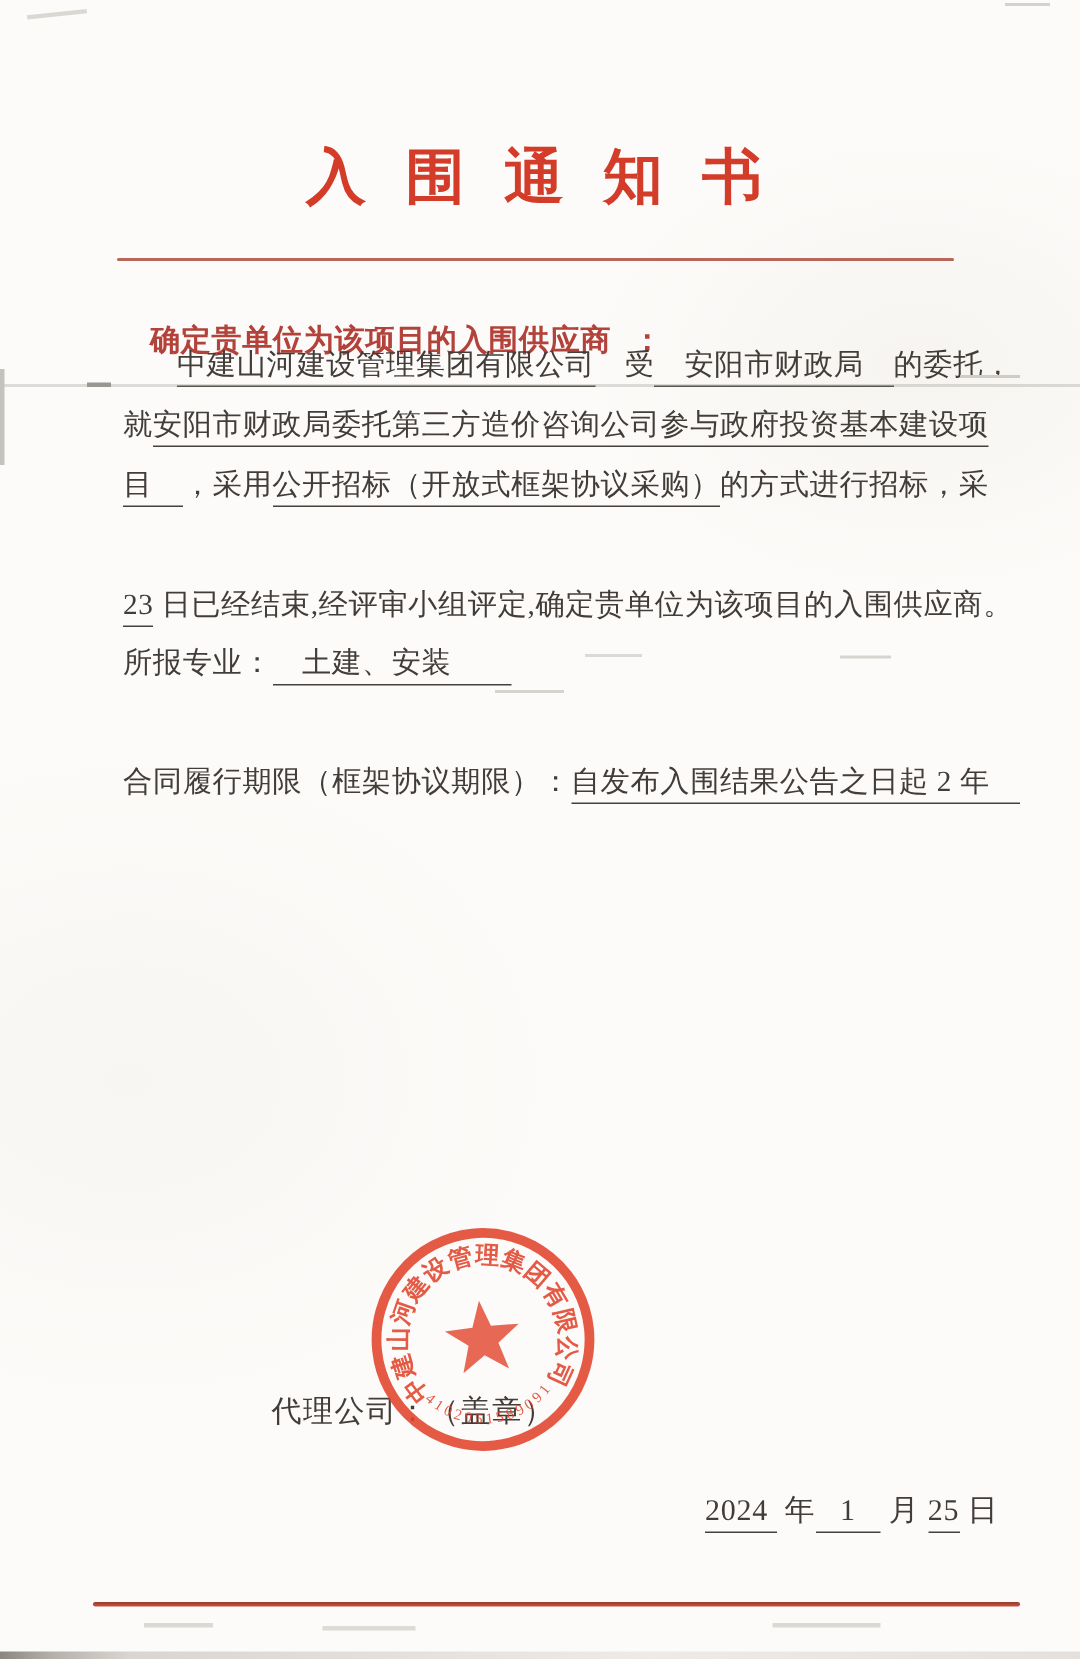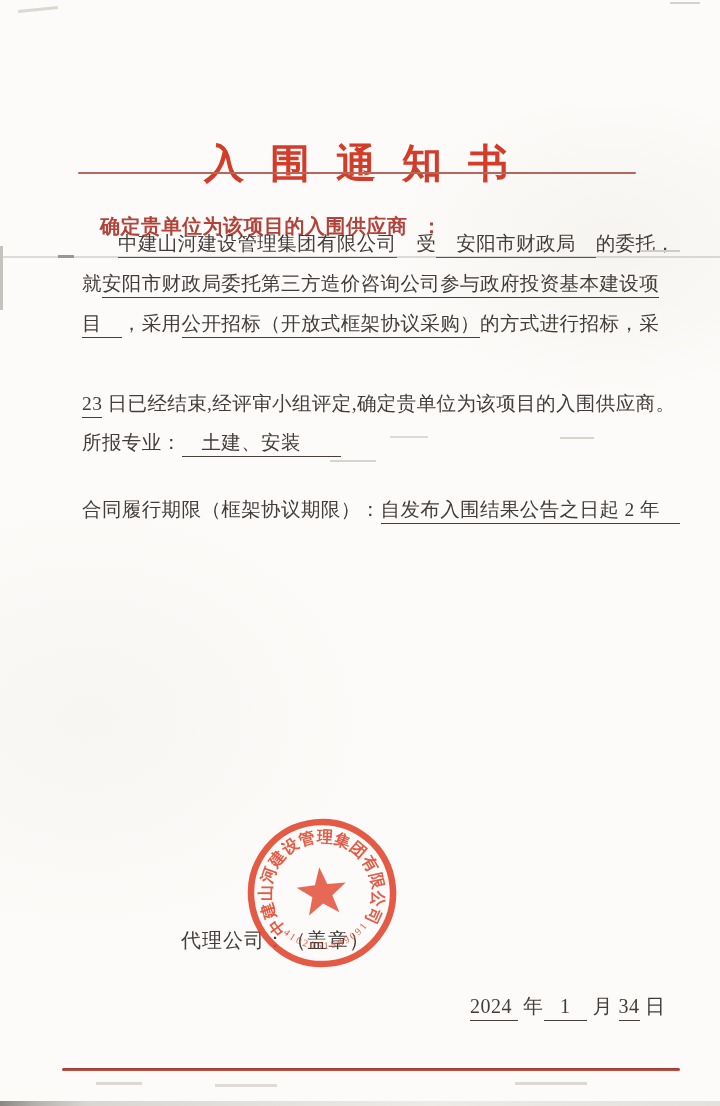--- a/index.html
+++ b/index.html
@@ -15,21 +15,20 @@
       #fcfbf9;
     color:#423d39;
   }
   .title{
     position:absolute;top:90px;left:0;width:100%;
     text-align:center;
     font-size:40px;font-weight:bold;
     color:#d23c28;
     letter-spacing:8px;
     white-space:pre;
-    margin-top:46px;
   }
   .rule-top{
     position:absolute;left:78px;top:172px;width:558px;height:2px;
     background:#b8655a;border-radius:2px;
   }
   .recipient{
     position:absolute;left:78px;top:190px;
     font-size:20px;font-weight:bold;color:#b2423a;
     white-space:pre;letter-spacing:.5px;
   }
@@ -37,21 +36,21 @@
   .bline{
     position:absolute;left:82px;
     font-size:19.5px;line-height:27px;
     white-space:pre;letter-spacing:.4px;
   }
   .bline.indent{text-indent:36px;text-align:right;}
   .u{border-bottom:1.5px solid #45403c;padding-bottom:3px;}
   .n{}
   .l1{top:230px;} .l2{top:270px;} .l3{top:310px;} .l4{top:350px;}
   .l5{top:390px;} .l6{top:429px;}
-  .contract{top:496px;}
+  .contract{top:508px;}
   .agent{
     position:absolute;left:157px;top:904px;
     font-size:20px;white-space:pre;letter-spacing:1px;z-index:1;
   }
   .agent .stamp-note{}
   .seal{
     position:absolute;left:212px;top:783px;width:220px;height:220px;
     z-index:2;opacity:.87;
   }
   .date-line{
@@ -114,21 +113,21 @@
       <polygon fill="#e2432b" fill-opacity="0.92" points="0,-26 6.2,-8.5 24.7,-8 10,3.2 15.3,21 0,10.5 -15.3,21 -10,3.2 -24.7,-8 -6.2,-8.5"></polygon>
       <text font-size="16" fill="#e2432b" letter-spacing="0.5" font-weight="bold">
         <textPath href="#arcTop" startOffset="50%" text-anchor="middle">中建山河建设管理集团有限公司</textPath>
       </text>
       <text font-size="10" fill="#e2432b" letter-spacing="2.5">
         <textPath href="#arcBot" startOffset="50%" text-anchor="middle">4102051589091</textPath>
       </text>
     </g>
   </svg>
 
-  <div class="date-line"><span class="u">2024 </span><span class="n"> 年</span><span class="u">   1   </span><span class="n"> 月 </span><span class="u">34</span><span class="n"> 日</span></div>
+  <div class="date-line"><span class="u">2024 </span><span class="n"> 年</span><span class="u">   1   </span><span class="n"> 月 </span><span class="u">25</span><span class="n"> 日</span></div>
 
   <div class="rule-bottom"></div>
 
   <div class="artifact a1"></div>
   <div class="artifact a2"></div>
   <div class="artifact a3"></div>
   <div class="artifact a4"></div>
   <div class="artifact a5"></div>
   <div class="artifact a6"></div>
   <div class="artifact a7"></div>

